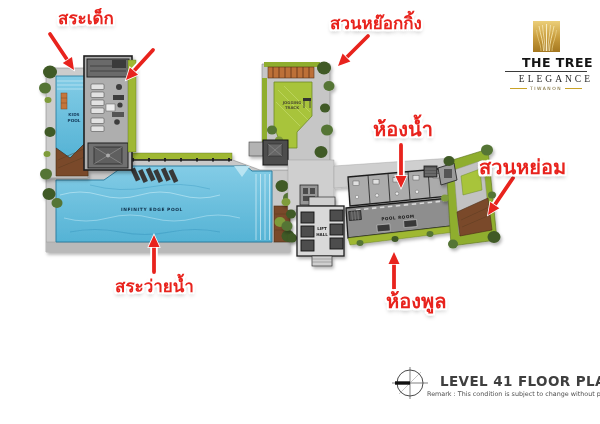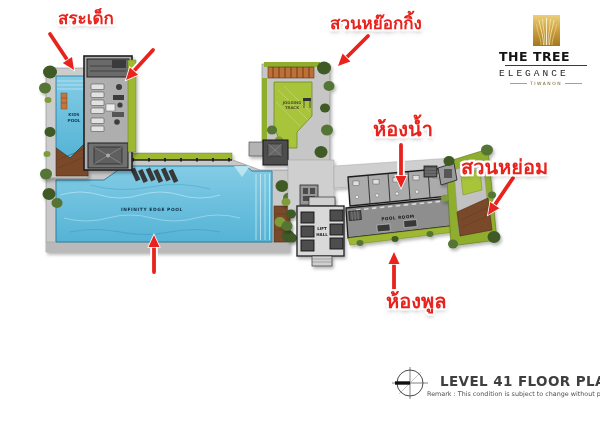--- a/index.html
+++ b/index.html
@@ -10,25 +10,25 @@
   #plan-svg{position:absolute;left:0;top:0;}
   .thai-label{
     position:absolute;color:#e8231d;font-weight:bold;font-size:17px;line-height:1.25;
     white-space:nowrap;letter-spacing:0;
     text-shadow:-2px -2px 0 #fff,2px -2px 0 #fff,-2px 2px 0 #fff,2px 2px 0 #fff,
                 -2px 0 0 #fff,2px 0 0 #fff,0 -2px 0 #fff,0 2px 0 #fff,
                 0 3px 4px rgba(0,0,0,.35);
   }
   .lbl-sm{font-size:20px;}
   
-  #logo{position:absolute;left:499px;top:15px;width:94px;text-align:left;}
+  #logo{position:absolute;left:499px;top:21px;width:94px;text-align:right;}
   #logo .mark{display:block;margin:0 auto 3px auto;}
   #logo .name{font-size:12.5px;font-weight:800;color:#141414;letter-spacing:.5px;}
   #logo .rule{height:0;border-top:1.5px solid #3a3a3a;margin:1px 6px 2px 6px;}
-  #logo .sub{font-family:Liberation Mono, monospace;font-size:9.5px;color:#262626;letter-spacing:3px;}
+  #logo .sub{font-family:Liberation Serif, serif;font-size:9.5px;color:#262626;letter-spacing:3px;}
   #logo .locrow{display:flex;align-items:center;justify-content:center;gap:3px;margin-top:2px;}
   #logo .goldline{width:17px;height:0;border-top:1.5px solid #c9a227;}
   #logo .loc{font-size:4.5px;color:#6b5a1e;letter-spacing:1.5px;}
   
   #compass{position:absolute;left:392px;top:366px;}
   #plan-title{position:absolute;left:440px;top:373px;font-size:13.5px;font-weight:600;
               color:#3f3f3f;letter-spacing:.4px;white-space:nowrap;}
   #plan-remark{position:absolute;left:427px;top:390px;font-size:6.4px;color:#4f4f4f;white-space:nowrap;}
   svg text{font-family:"DejaVu Sans","Liberation Sans",sans-serif;}
 </style>
@@ -323,21 +323,22 @@
       <path d="M394,290 L394,263" stroke="#fff" stroke-width="7.5" fill="none"></path>
       <path d="M394,290 L394,263" stroke="#e8231d" stroke-width="3.8" fill="none"></path>
       <polygon points="394,252 399.5,264 388.5,264" fill="#e8231d" stroke="#fff" stroke-width="1.6" paint-order="stroke"></polygon>
     </g>
   </g>
 </svg>
 
 <div class="thai-label" style="left:10px;top:8px;margin-left:48px;">สระเด็ก</div>
 <div class="thai-label" style="left:330px;top:13px;">สวนหย๊อกกิ้ง</div>
 <div class="thai-label lbl-sm" style="left:373px;top:117px;">ห้องน้ำ</div>
-<div class="thai-label lbl-sm" style="left:461px;top:155px;">สวนหย่อม</div>
+<div class="thai-label lbl-sm" style="left:479px;top:155px;">สวนหย่อม</div>
+<div class="thai-label" style="left:115px;top:276px;">สระว่ายน้ำ</div>
 <div class="thai-label lbl-sm" style="left:386px;top:289px;">ห้องพูล</div>
 
 <div id="logo">
   <svg class="mark" width="27" height="31" viewBox="0 0 27 31">
     <rect x="0" y="0" width="27" height="31" fill="url(#goldLG)"></rect>
     <defs>
       <linearGradient id="goldLG" x1="0" y1="0" x2="0" y2="1">
         <stop offset="0" stop-color="#eccf79"></stop>
             <stop offset="0.55" stop-color="#c79b3b"></stop>
             <stop offset="1" stop-color="#a4771f"></stop>

